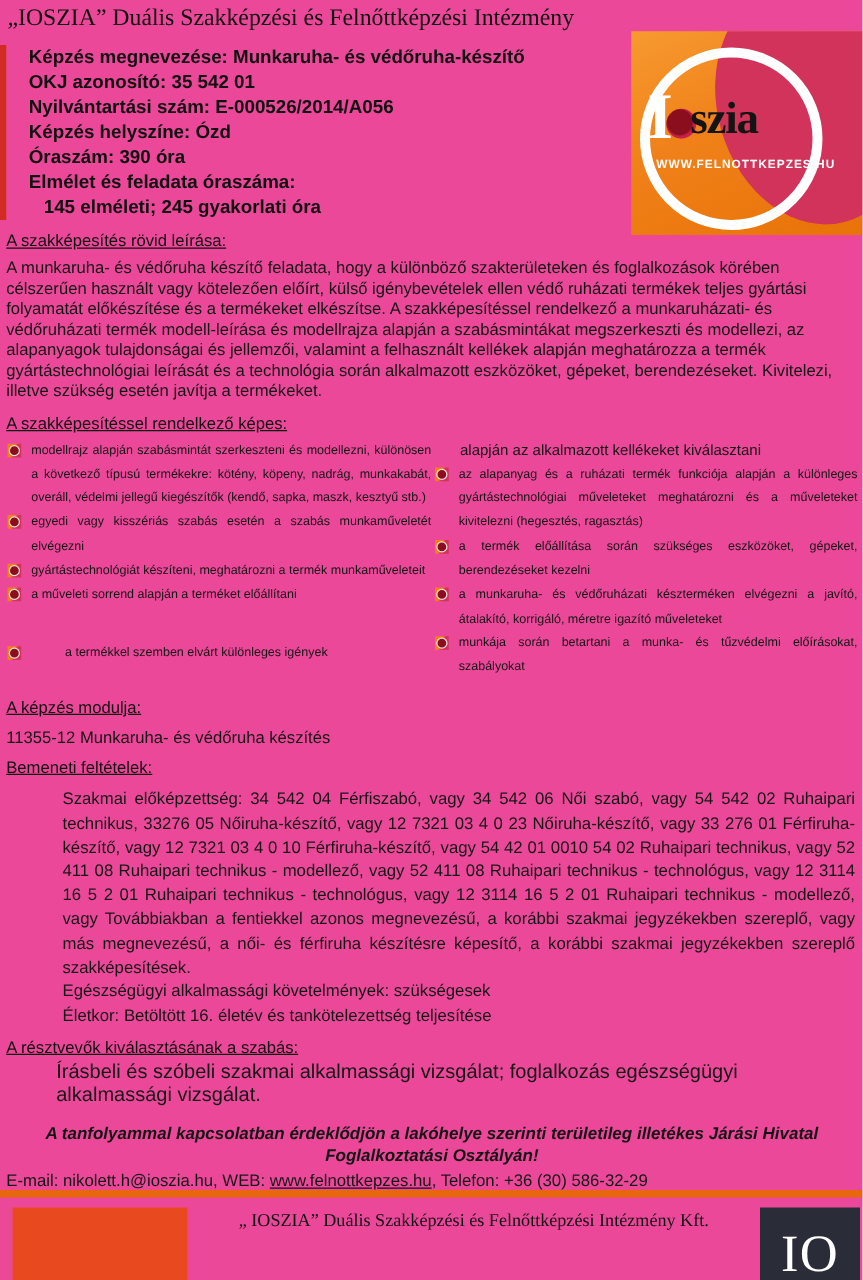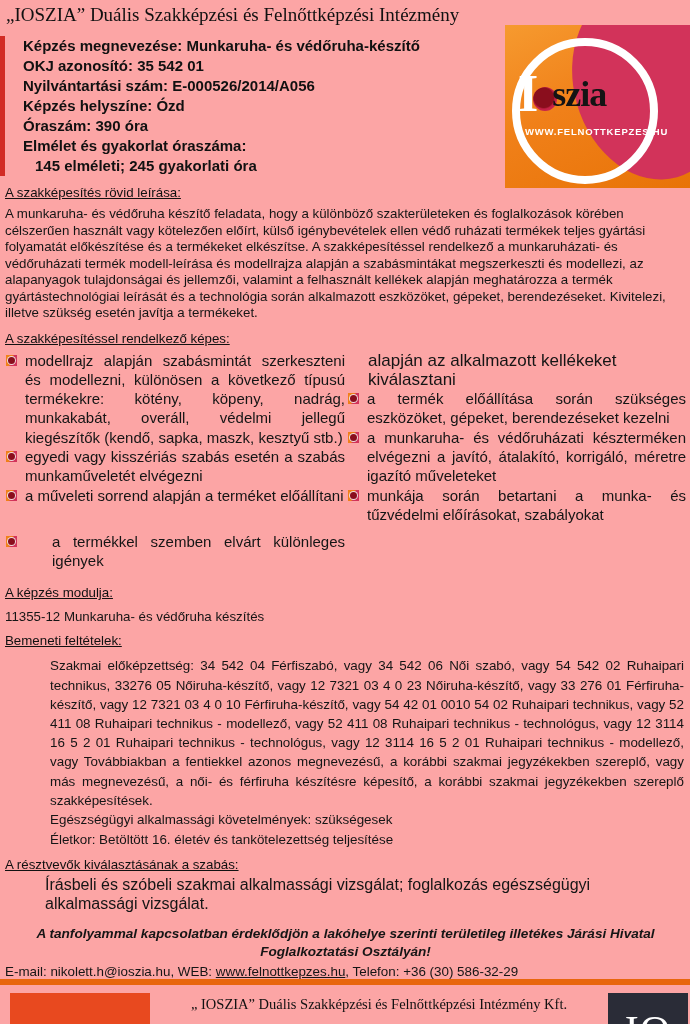--- a/index.html
+++ b/index.html
@@ -1,17 +1,17 @@
 <!DOCTYPE html>
 <html lang="hu"><head>
 <meta charset="utf-8">
 <style>
   html,body{margin:0;padding:0;background:#fff;}
   .page{
-    position:relative;width:690px;height:1024px;margin:0 auto;background:#fca5a5;
+    position:relative;width:690px;height:1024px;margin:0 auto;background:#ec4899;
     font-family:"Liberation Sans",sans-serif;color:#151515;overflow:hidden;
     display:flex;flex-direction:column;
   }
   
   .doc-title{
     font-family:"Liberation Serif",serif;font-size:19px;font-weight:400;
     margin:4px 0 5px 6px;color:#111;
   }
   .orange-rule{height:5px;background:#e8660d;width:100%;}
   
@@ -58,22 +58,22 @@
   .cap-col-right{flex:1;padding-left:2px;}
   .li{display:flex;margin:0;}
   .bul{
     flex:0 0 11px;width:11px;height:11px;margin:4px 8px 0 1px;position:relative;
     background:linear-gradient(110deg,#f08019 42%,#d2335a 58%);
   }
   .bul::after{
     content:"";position:absolute;left:1px;top:1px;width:7px;height:7px;border-radius:50%;
     background:#8a0e1d;border:1px solid rgba(255,255,255,.85);
   }
-  .li-text{font-size:15px;line-height:19.3px;text-align:justify;flex:1;}
-  .li-cont{font-size:17px;line-height:19.3px;padding-left:21px;}
+  .li-text{font-size:10px;line-height:19.3px;text-align:justify;flex:1;}
+  .li-cont{font-size:12px;line-height:19.3px;padding-left:21px;}
   .li-gap{margin-top:27px;gap:27px;}
   
   .h-module{margin-top:15px;}
   .module-text{font-size:13.3px;margin-top:9px;}
   .h-entry{margin-top:9px;}
   .entry-par{
     font-size:13.4px;line-height:19.2px;margin:8px 2px 0 45px;text-align:justify;
   }
   .entry-line{font-size:13.4px;line-height:20px;margin-left:45px;}
   .h-select{margin-top:7px;}
@@ -119,21 +119,21 @@
     </div>
     <div class="logo-www">WWW.FELNOTTKEPZES.HU</div>
   </div>
 
   <div class="info-block">
     <div>Képzés megnevezése: Munkaruha- és védőruha-készítő</div>
     <div>OKJ azonosító: 35 542 01</div>
     <div>Nyilvántartási szám: E-000526/2014/A056</div>
     <div>Képzés helyszíne: Ózd</div>
     <div>Óraszám: 390 óra</div>
-    <div>Elmélet és gyakorlat óraszáma:</div>
+    <div>Elmélet és feladata óraszáma:</div>
     <div class="info-indent">145 elméleti; 245 gyakorlati óra</div>
   </div>
 
   <div class="content">
 
     <h2 class="sec-heading h-desc">A szakképesítés rövid leírása:</h2>
     <p class="body-par">A munkaruha- és védőruha készítő feladata, hogy a különböző szakterületeken és foglalkozások körében célszerűen használt vagy kötelezően előírt, külső igénybevételek ellen védő ruházati termékek teljes gyártási folyamatát előkészítése és a termékeket elkészítse. A szakképesítéssel rendelkező a munkaruházati- és védőruházati termék modell-leírása és modellrajza alapján a szabásmintákat megszerkeszti és modellezi, az alapanyagok tulajdonságai és jellemzői, valamint a felhasznált kellékek alapján meghatározza a termék gyártástechnológiai leírását és a technológia során alkalmazott eszközöket, gépeket, berendezéseket. Kivitelezi, illetve szükség esetén javítja a termékeket.</p>
 
     <h2 class="sec-heading h-cap">A szakképesítéssel rendelkező képes:</h2>
     <div class="cap-cols">
@@ -141,29 +141,37 @@
         <div class="li">
           <span class="bul"></span>
           <span class="li-text">modellrajz alapján szabásmintát szerkeszteni és modellezni, különösen a következő típusú termékekre: kötény, köpeny, nadrág, munkakabát, overáll, védelmi jellegű kiegészítők (kendő, sapka, maszk, kesztyű stb.)</span>
         </div>
         <div class="li">
           <span class="bul"></span>
           <span class="li-text">egyedi vagy kisszériás szabás esetén a szabás munkaműveletét elvégezni</span>
         </div>
         <div class="li">
           <span class="bul"></span>
+          <span class="li-text">gyártástechnológiát készíteni, meghatározni a termék munkaműveleteit</span>
+        </div>
+        <div class="li">
+          <span class="bul"></span>
           <span class="li-text">a műveleti sorrend alapján a terméket előállítani</span>
         </div>
         <div class="li li-gap">
           <span class="bul"></span>
           <span class="li-text">a termékkel szemben elvárt különleges igények</span>
         </div>
       </div>
       <div class="cap-col-right">
         <div class="li-cont">alapján az alkalmazott kellékeket kiválasztani</div>
+        <div class="li">
+          <span class="bul"></span>
+          <span class="li-text">az alapanyag és a ruházati termék funkciója alapján a különleges gyártástechnológiai műveleteket meghatározni és a műveleteket kivitelezni (hegesztés, ragasztás)</span>
+        </div>
         <div class="li">
           <span class="bul"></span>
           <span class="li-text">a termék előállítása során szükséges eszközöket, gépeket, berendezéseket kezelni</span>
         </div>
         <div class="li">
           <span class="bul"></span>
           <span class="li-text">a munkaruha- és védőruházati készterméken elvégezni a javító, átalakító, korrigáló, méretre igazító műveleteket</span>
         </div>
         <div class="li">
           <span class="bul"></span>

